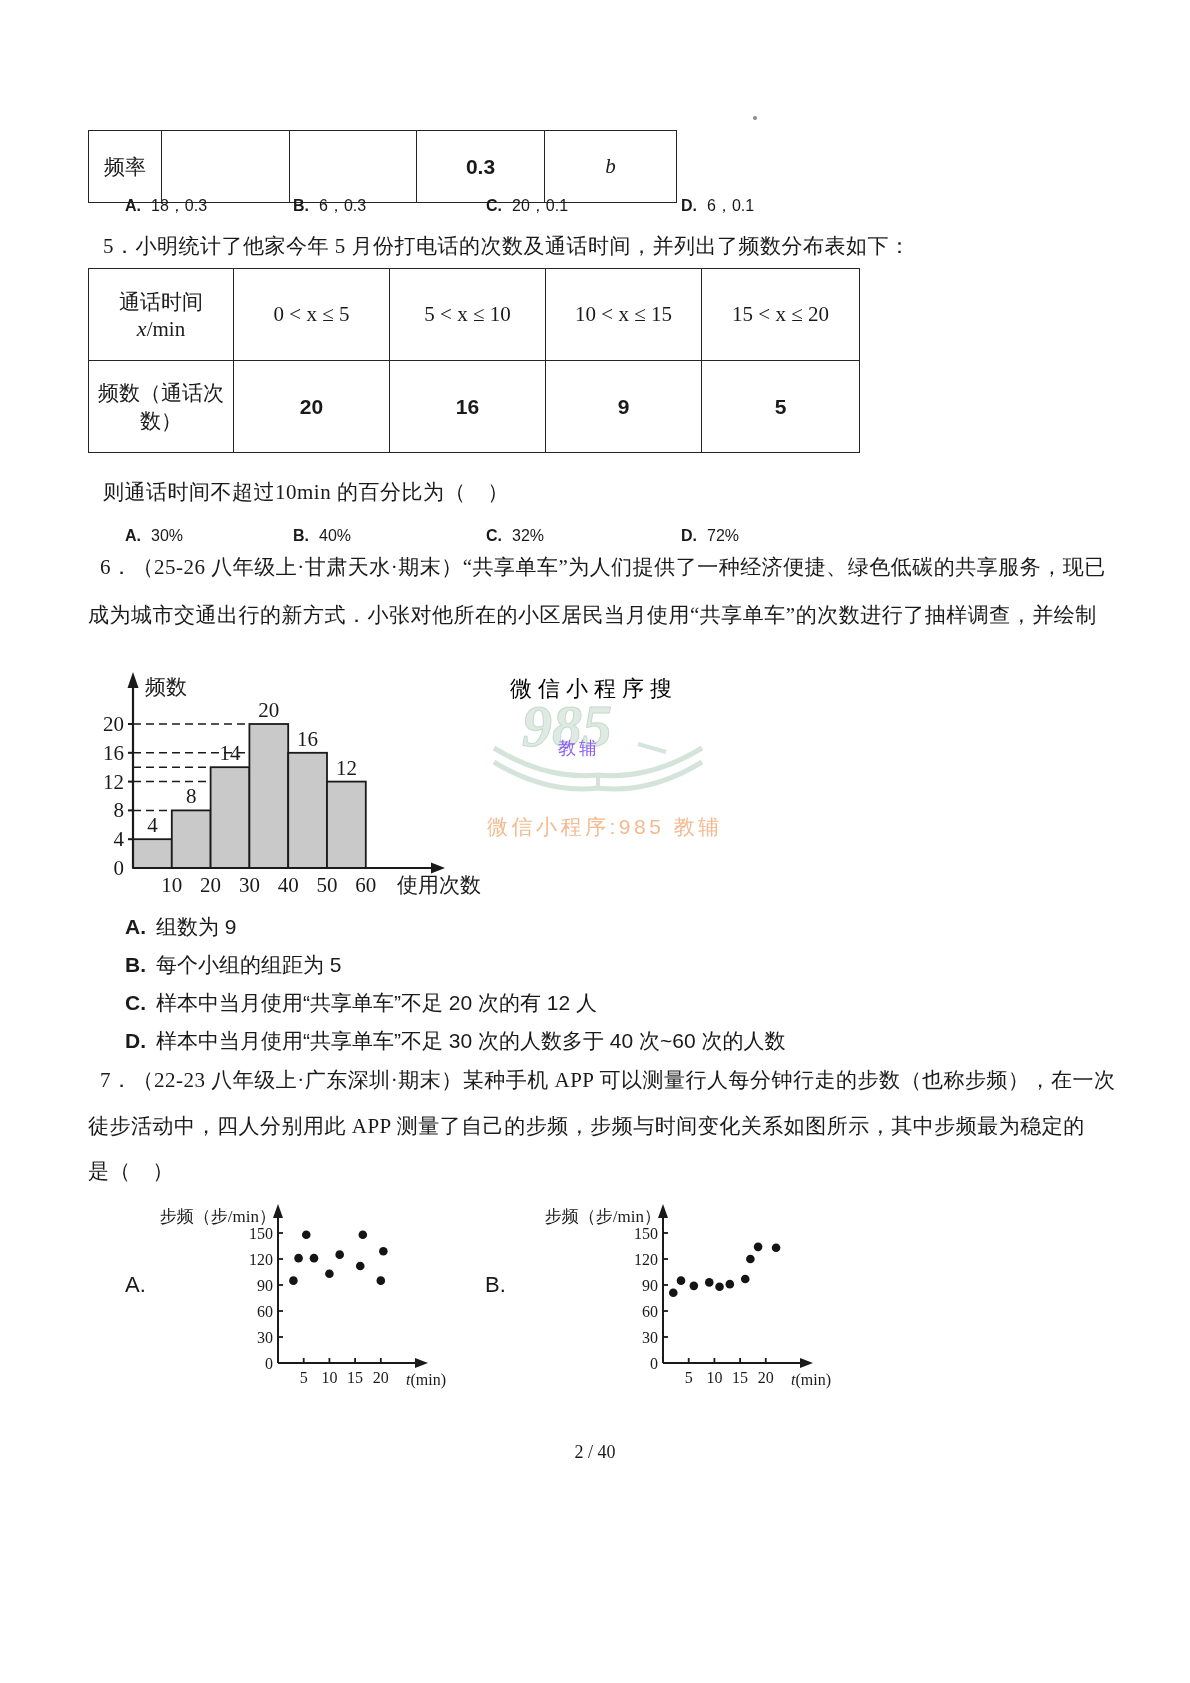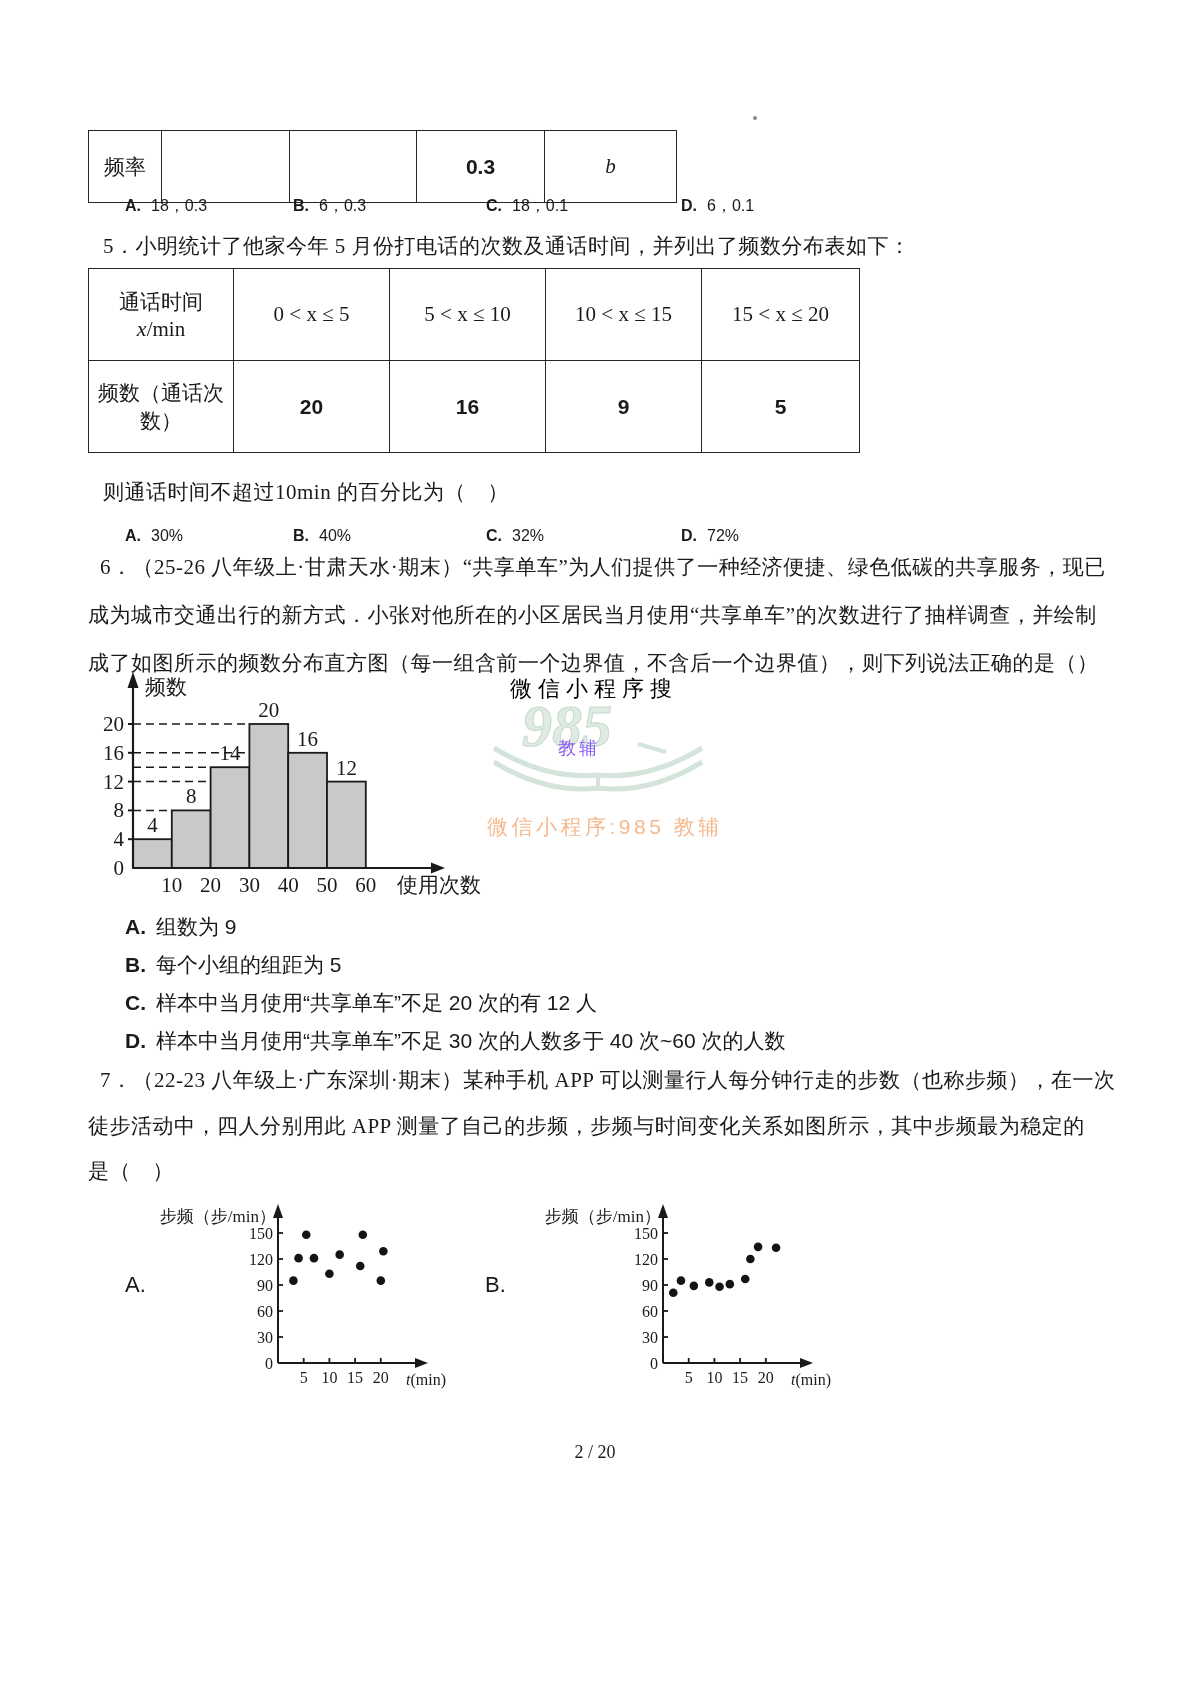--- a/index.html
+++ b/index.html
@@ -67,21 +67,21 @@
       <td style="width:126px;"></td>
       <td style="width:127px;" class="num">0.3</td>
       <td style="width:131px;" class="mvar">b</td>
     </tr>
   </tbody>
     </table>
 
   <div>
     <span class="opt" style="left:125px;top:196px;"><span class="optlabel">A.</span><span>18，0.3</span></span>
     <span class="opt" style="left:293px;top:196px;"><span class="optlabel">B.</span><span>6，0.3</span></span>
-    <span class="opt" style="left:486px;top:196px;"><span class="optlabel">C.</span><span>18，0.1</span></span>
+    <span class="opt" style="left:486px;top:196px;"><span class="optlabel">C.</span><span>20，0.1</span></span>
     <span class="opt" style="left:681px;top:196px;"><span class="optlabel">D.</span><span>6，0.1</span></span>
   </div>
 
   <div class="stem" style="left:103px;top:232px;">5．小明统计了他家今年 5 月份打电话的次数及通话时间，并列出了频数分布表如下：</div>
 
   <table class="grid abs" style="left:88px;top:268px;">
     <tbody>
         <tr style="height:92px;">
       <td style="width:144px;">
         <div>通话时间</div>
@@ -106,21 +106,20 @@
 
   <div>
     <span class="opt" style="left:125px;top:527px;"><span class="optlabel">A.</span><span>30%</span></span>
     <span class="opt" style="left:293px;top:527px;"><span class="optlabel">B.</span><span>40%</span></span>
     <span class="opt" style="left:486px;top:527px;"><span class="optlabel">C.</span><span>32%</span></span>
     <span class="opt" style="left:681px;top:527px;"><span class="optlabel">D.</span><span>72%</span></span>
   </div>
 
   <div class="stem" style="left:100px;top:553px;">6．（25-26 八年级上·甘肃天水·期末）“共享单车”为人们提供了一种经济便捷、绿色低碳的共享服务，现已</div>
   <div class="stem" style="left:88px;top:601px;">成为城市交通出行的新方式．小张对他所在的小区居民当月使用“共享单车”的次数进行了抽样调查，并绘制</div>
-  <div class="stem" style="left:88px;top:649px;">成了如图所示的频数分布直方图（每一组含前一个边界值，不含后一个边界值），则下列说法正确的是（）</div>
 
   <svg class="abs" style="left:98px;top:650px;" width="500" height="255" viewBox="0 0 500 255">
       <line x1="35" y1="160.4" x2="73.8" y2="160.4" stroke="#1a1a1a" stroke-width="1.5" stroke-dasharray="8 5"></line>
       <line x1="35" y1="117.2" x2="112.6" y2="117.2" stroke="#1a1a1a" stroke-width="1.5" stroke-dasharray="8 5"></line>
       <line x1="35" y1="74" x2="151.39999999999998" y2="74" stroke="#1a1a1a" stroke-width="1.5" stroke-dasharray="8 5"></line>
       <line x1="35" y1="102.8" x2="190.2" y2="102.8" stroke="#1a1a1a" stroke-width="1.5" stroke-dasharray="8 5"></line>
       <line x1="35" y1="131.6" x2="229" y2="131.6" stroke="#1a1a1a" stroke-width="1.5" stroke-dasharray="8 5"></line>
       <rect x="35" y="189.2" width="38.8" height="28.8" fill="#c9c9c9" stroke="#1a1a1a" stroke-width="1.8"></rect>
       <rect x="73.8" y="160.4" width="38.8" height="57.6" fill="#c9c9c9" stroke="#1a1a1a" stroke-width="1.8"></rect>
       <rect x="112.6" y="117.2" width="38.8" height="100.8" fill="#c9c9c9" stroke="#1a1a1a" stroke-width="1.8"></rect>
@@ -240,15 +239,15 @@
       <circle cx="148.84" cy="85.8637" r="4.3" fill="#141414"></circle>
       <circle cx="164.26" cy="82.3969" r="4.3" fill="#141414"></circle>
       <circle cx="174.54" cy="86.7304" r="4.3" fill="#141414"></circle>
       <circle cx="184.82" cy="84.13029999999999" r="4.3" fill="#141414"></circle>
       <circle cx="200.24" cy="78.9301" r="4.3" fill="#141414"></circle>
       <circle cx="205.38" cy="58.995999999999995" r="4.3" fill="#141414"></circle>
       <circle cx="213.08999999999997" cy="46.8622" r="4.3" fill="#141414"></circle>
       <circle cx="231.07999999999998" cy="47.728899999999996" r="4.3" fill="#141414"></circle>
     </svg>
 
-  <div class="footer">2 / 20</div>
+  <div class="footer">2 / 40</div>
 
 </div>
 
 </body></html>

